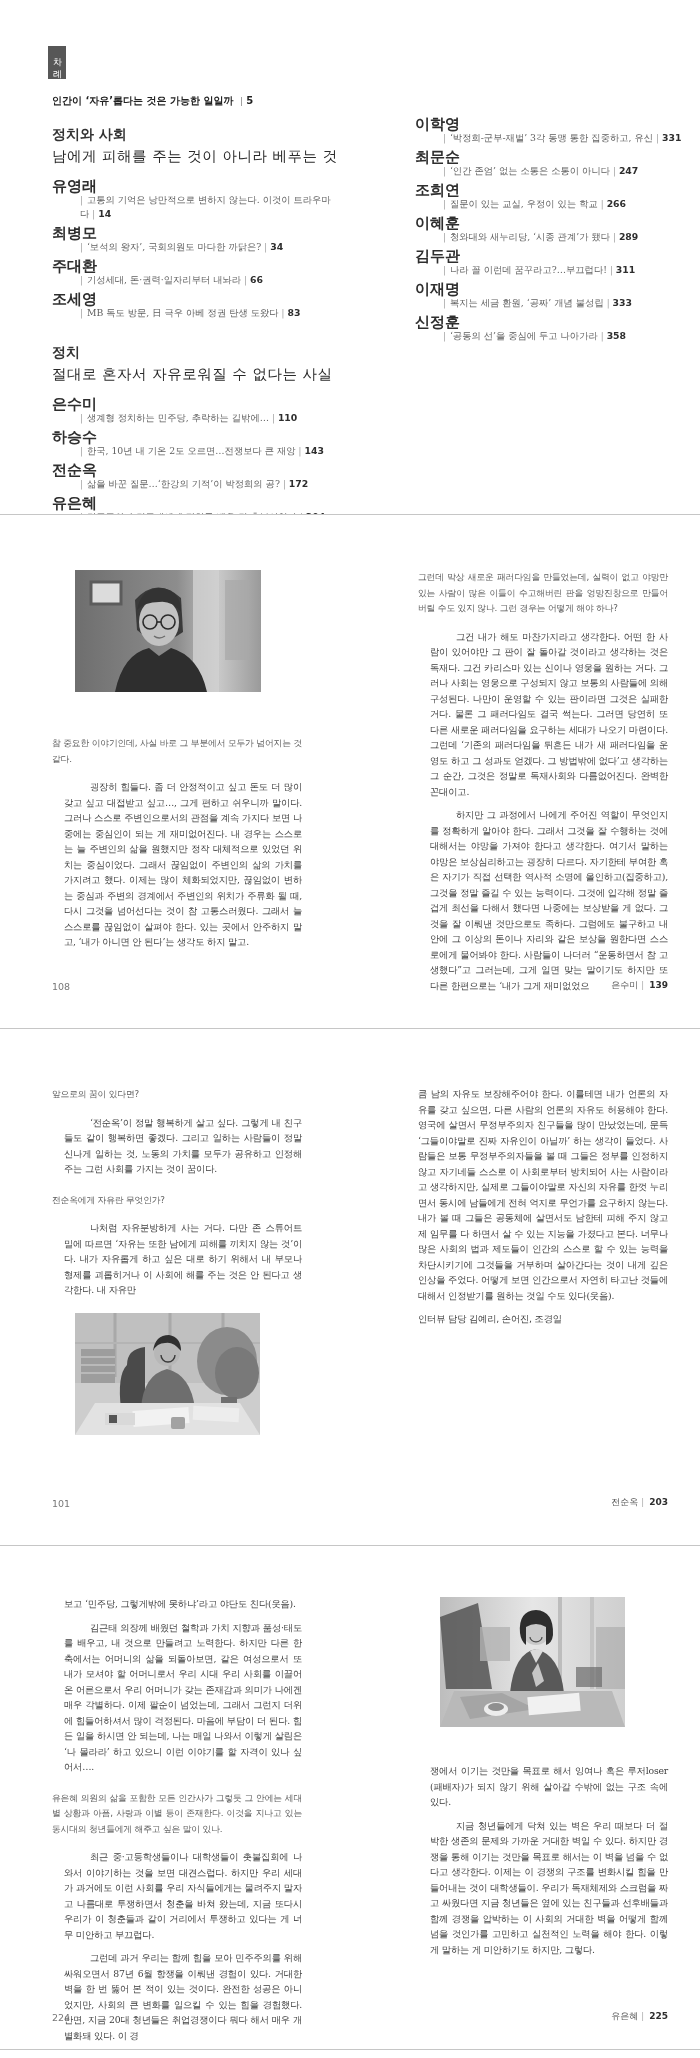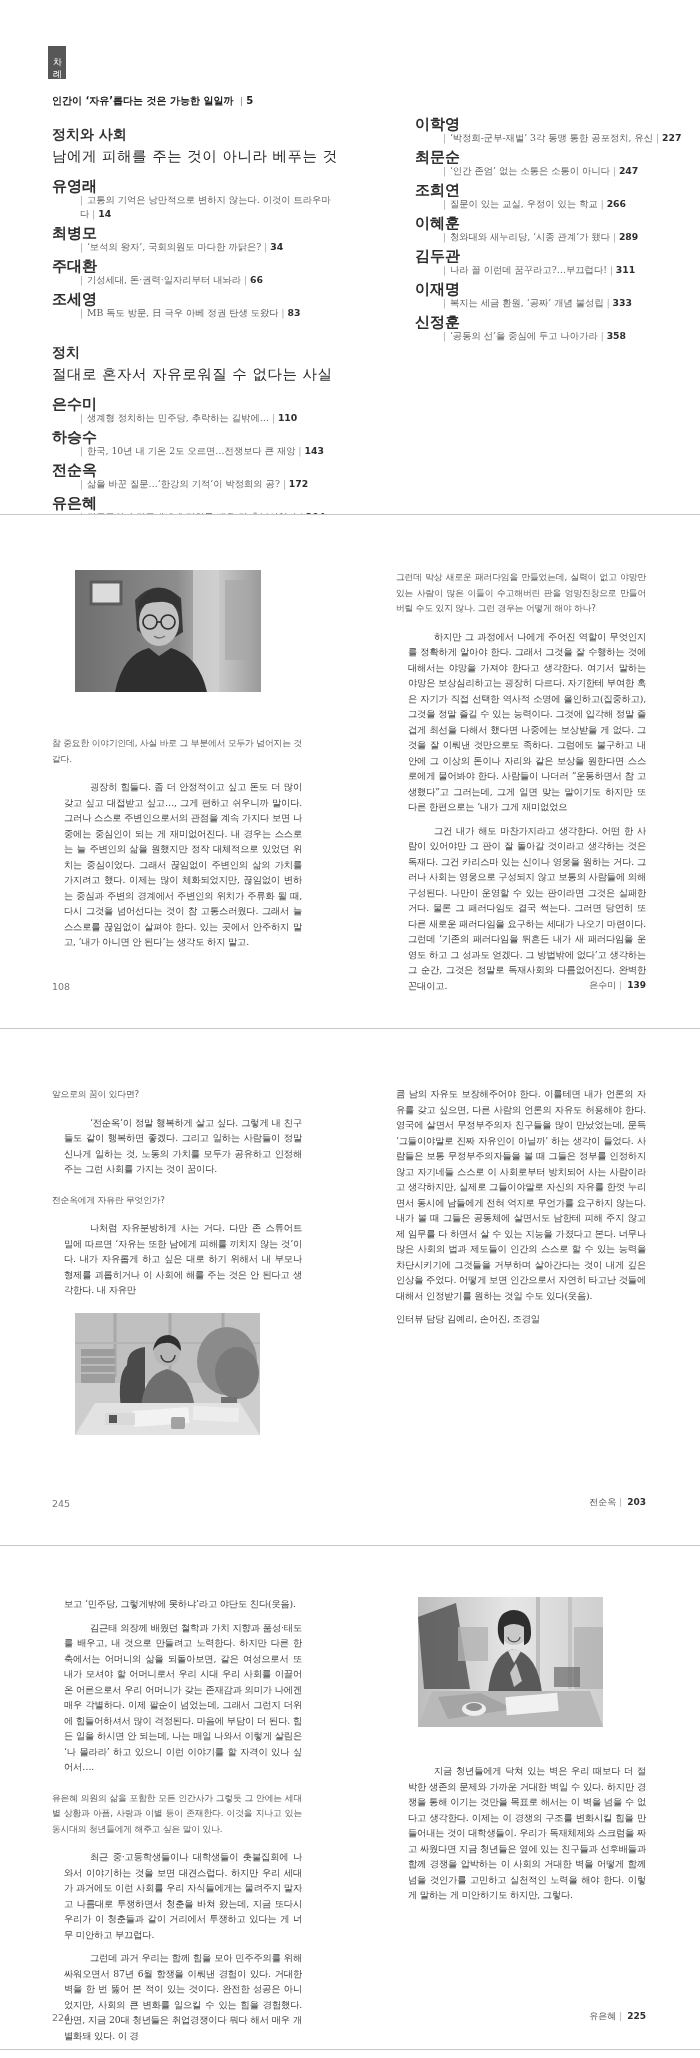--- a/index.html
+++ b/index.html
@@ -30,21 +30,21 @@
   .entry .nm{font-family:"DejaVu Sans","Liberation Sans",sans-serif;font-size:15px;
          font-weight:bold;color:#2e2e2e;line-height:13px;display:block;}
   .entry .line{display:block;margin-left:28px;font-size:9.3px;color:#5f5f5f;line-height:13px;}
   .bar{color:#9a9a9a;font-size:8.5px;margin-right:4px;}
   .bar2{color:#9a9a9a;font-size:8.5px;margin:0 3px;}
   .pg{font-family:"DejaVu Sans","Liberation Sans",sans-serif;font-weight:bold;color:#2e2e2e;}
 
   
   .pcol{position:absolute;top:0;height:100%;}
   .pcol.pl{left:52px;width:250px;}
-  .pcol.pr{left:396px;width:250px;}
+  .pcol.pr{left:418px;width:250px;}
   .photo{position:absolute;font-size:0;line-height:0;}
   .txt{position:absolute;left:0;right:0;}
   .txt p{margin:0 0 8px;text-align:justify;word-break:break-all;
          font-size:9.3px;line-height:15.5px;letter-spacing:-.2px;color:#3e3e3e;}
   .txt p.q{color:#5c5c5c;font-family:"DejaVu Sans","Liberation Sans",sans-serif;
          font-size:8.8px;margin-bottom:12px;}
   .ans{margin-left:12px;}
   .ans p{text-indent:26px;}
   .ans p.cont{text-indent:0;}
   .gap{height:8px;}
@@ -106,21 +106,21 @@
     </div>
     <div class="entry">
       <span class="nm">유은혜</span>
       <span class="line"><span class="bar">|</span><span>민주주의자 김근태에게 정치를 배운 건 축복이었다</span><span class="bar2">|</span><span class="pg">204</span></span>
     </div>
   </div>
 
   <div class="toc-right">
     <div class="entry">
       <span class="nm">이학영</span>
-      <span class="line"><span class="bar">|</span><span>‘박정희-군부-재벌’ 3각 동맹 통한 공포정치, 유신</span><span class="bar2">|</span><span class="pg">227</span></span>
+      <span class="line"><span class="bar">|</span><span>‘박정희-군부-재벌’ 3각 동맹 통한 집중하고, 유신</span><span class="bar2">|</span><span class="pg">331</span></span>
     </div>
     <div class="entry">
       <span class="nm">최문순</span>
       <span class="line"><span class="bar">|</span><span>‘인간 존엄’ 없는 소통은 소통이 아니다</span><span class="bar2">|</span><span class="pg">247</span></span>
     </div>
     <div class="entry">
       <span class="nm">조희연</span>
       <span class="line"><span class="bar">|</span><span>질문이 있는 교실, 우정이 있는 학교</span><span class="bar2">|</span><span class="pg">266</span></span>
     </div>
     <div class="entry">
@@ -173,22 +173,22 @@
       <div class="ans">
         <p>굉장히 힘들다. 좀 더 안정적이고 싶고 돈도 더 많이 갖고 싶고 대접받고 싶고…, 그게 편하고 쉬우니까 말이다. 그러나 스스로 주변인으로서의 관점을 계속 가지다 보면 나중에는 중심인이 되는 게 재미없어진다. 내 경우는 스스로는 늘 주변인의 삶을 원했지만 정작 대체적으로 있었던 위치는 중심이었다. 그래서 끊임없이 주변인의 삶의 가치를 가지려고 했다. 이제는 많이 체화되었지만, 끊임없이 변하는 중심과 주변의 경계에서 주변인의 위치가 주류화 될 때, 다시 그것을 넘어선다는 것이 참 고통스러웠다. 그래서 늘 스스로를 끊임없이 살펴야 한다. 있는 곳에서 안주하지 말고, ‘내가 아니면 안 된다’는 생각도 하지 말고.</p>
       </div>
     </div>
     <div class="pageno">108</div>
   </div>
   <div class="pcol pr">
     <div class="txt" style="top:55px;">
       <p class="q">그런데 막상 새로운 패러다임을 만들었는데, 실력이 없고 야망만 있는 사람이 많은 이들이 수고해버린 판을 엉망진창으로 만들어 버릴 수도 있지 않나. 그런 경우는 어떻게 해야 하나?</p>
       <div class="ans">
+        <p>그건 내가 해도 마찬가지라고 생각한다. 어떤 한 사람이 있어야만 그 판이 잘 돌아갈 것이라고 생각하는 것은 독재다. 그건 카리스마 있는 신이나 영웅을 원하는 거다. 그러나 사회는 영웅으로 구성되지 않고 보통의 사람들에 의해 구성된다. 나만이 운영할 수 있는 판이라면 그것은 실패한 거다. 물론 그 패러다임도 결국 썩는다. 그러면 당연히 또 다른 새로운 패러다임을 요구하는 세대가 나오기 마련이다. 그런데 ‘기존의 패러다임을 뒤흔든 내가 새 패러다임을 운영도 하고 그 성과도 얻겠다. 그 방법밖에 없다’고 생각하는 그 순간, 그것은 정말로 독재사회와 다름없어진다. 완벽한 꼰대이고.</p>
         <p>하지만 그 과정에서 나에게 주어진 역할이 무엇인지를 정확하게 알아야 한다. 그래서 그것을 잘 수행하는 것에 대해서는 야망을 가져야 한다고 생각한다. 여기서 말하는 야망은 보상심리하고는 굉장히 다르다. 자기한테 부여한 혹은 자기가 직접 선택한 역사적 소명에 올인하고(집중하고), 그것을 정말 즐길 수 있는 능력이다. 그것에 입각해 정말 즐겁게 최선을 다해서 했다면 나중에는 보상받을 게 없다. 그것을 잘 이뤄낸 것만으로도 족하다. 그럼에도 불구하고 내 안에 그 이상의 돈이나 자리와 같은 보상을 원한다면 스스로에게 물어봐야 한다. 사람들이 나더러 “운동하면서 참 고생했다”고 그러는데, 그게 일면 맞는 말이기도 하지만 또 다른 한편으로는 ‘내가 그게 재미없었으</p>
-        <p>그건 내가 해도 마찬가지라고 생각한다. 어떤 한 사람이 있어야만 그 판이 잘 돌아갈 것이라고 생각하는 것은 독재다. 그건 카리스마 있는 신이나 영웅을 원하는 거다. 그러나 사회는 영웅으로 구성되지 않고 보통의 사람들에 의해 구성된다. 나만이 운영할 수 있는 판이라면 그것은 실패한 거다. 물론 그 패러다임도 결국 썩는다. 그러면 당연히 또 다른 새로운 패러다임을 요구하는 세대가 나오기 마련이다. 그런데 ‘기존의 패러다임을 뒤흔든 내가 새 패러다임을 운영도 하고 그 성과도 얻겠다. 그 방법밖에 없다’고 생각하는 그 순간, 그것은 정말로 독재사회와 다름없어진다. 완벽한 꼰대이고.</p>
       </div>
     </div>
     <div class="pfoot"><span>은수미</span><span class="bar2">|</span><span class="pg">139</span></div>
   </div>
 </div>
 
 <div class="sec" id="sec-s2">
   <div class="pcol pl">
     <div class="txt" style="top:58px;">
       <p class="q">앞으로의 꿈이 있다면?</p>
@@ -222,21 +222,21 @@
         <path d="M86 42 a4 4 0 1 0 14 0" fill="none" stroke="#3a3a3a" stroke-width="1.4"></path>
         <path d="M66 96 Q68 62 92 56 Q116 62 120 96 Z" fill="#6e6e6e"></path>
         <path d="M0 122 L20 90 L165 90 L185 122 Z" fill="#e2e2e2"></path>
         <rect x="58" y="96" width="56" height="16" fill="#f2f2f2" transform="rotate(-4 86 104)"></rect>
         <rect x="118" y="94" width="46" height="14" fill="#ededed" transform="rotate(3 141 101)"></rect>
         <rect x="30" y="100" width="30" height="12" fill="#d9d9d9"></rect>
         <rect x="34" y="102" width="8" height="8" fill="#555"></rect>
         <rect x="96" y="104" width="14" height="12" rx="2" fill="#a2a2a2"></rect>
       </svg>
     </div>
-    <div class="pageno">245</div>
+    <div class="pageno">101</div>
   </div>
   <div class="pcol pr">
     <div class="txt" style="top:57px;">
       <div class="ans" style="margin-left:0;">
         <p class="cont">큼 남의 자유도 보장해주어야 한다. 이를테면 내가 언론의 자유를 갖고 싶으면, 다른 사람의 언론의 자유도 허용해야 한다. 영국에 살면서 무정부주의자 친구들을 많이 만났었는데, 문득 ‘그들이야말로 진짜 자유인이 아닐까’ 하는 생각이 들었다. 사람들은 보통 무정부주의자들을 볼 때 그들은 정부를 인정하지 않고 자기네들 스스로 이 사회로부터 방치되어 사는 사람이라고 생각하지만, 실제로 그들이야말로 자신의 자유를 한껏 누리면서 동시에 남들에게 전혀 억지로 무언가를 요구하지 않는다. 내가 볼 때 그들은 공동체에 살면서도 남한테 피해 주지 않고 제 임무를 다 하면서 살 수 있는 지능을 가졌다고 본다. 너무나 많은 사회의 법과 제도들이 인간의 스스로 할 수 있는 능력을 차단시키기에 그것들을 거부하며 살아간다는 것이 내게 깊은 인상을 주었다. 어떻게 보면 인간으로서 자연히 타고난 것들에 대해서 인정받기를 원하는 것일 수도 있다(웃음).</p>
       </div>
       <p class="credit">인터뷰 담당 김예리, 손어진, 조경일</p>
     </div>
     <div class="pfoot"><span>전순옥</span><span class="bar2">|</span><span class="pg">203</span></div>
   </div>
@@ -283,20 +283,21 @@
         <path d="M0 130 L14 94 L172 94 L185 130 Z" fill="#b9b9b9"></path>
         <path d="M20 100 L62 96 L96 112 L30 122 Z" fill="#a5a5a5"></path>
         <rect x="88" y="98" width="52" height="18" fill="#f1f1f1" transform="rotate(-5 114 107)"></rect>
         <ellipse cx="56" cy="112" rx="12" ry="7" fill="#ededed"></ellipse>
         <ellipse cx="56" cy="110" rx="8" ry="4" fill="#8f8f8f"></ellipse>
         <rect x="136" y="70" width="26" height="20" fill="#6b6b6b" opacity=".7"></rect>
       </svg>
     </div>
     <div class="txt" style="top:217px;">
       <div class="ans">
+        <p class="cont">쟁에서 이기는 것만을 목표로 해서 잉여나 혹은 루저loser(패배자)가 되지 않기 위해 살아갈 수밖에 없는 구조 속에 있다.</p>
         <p>지금 청년들에게 닥쳐 있는 벽은 우리 때보다 더 절박한 생존의 문제와 가까운 거대한 벽일 수 있다. 하지만 경쟁을 통해 이기는 것만을 목표로 해서는 이 벽을 넘을 수 없다고 생각한다. 이제는 이 경쟁의 구조를 변화시킬 힘을 만들어내는 것이 대학생들이. 우리가 독재체제와 스크럼을 짜고 싸웠다면 지금 청년들은 옆에 있는 친구들과 선후배들과 함께 경쟁을 압박하는 이 사회의 거대한 벽을 어떻게 함께 넘을 것인가를 고민하고 실천적인 노력을 해야 한다. 이렇게 말하는 게 미안하기도 하지만, 그렇다.</p>
       </div>
     </div>
     <div class="pfoot b26"><span>유은혜</span><span class="bar2">|</span><span class="pg">225</span></div>
   </div>
 </div>
 
 <div class="tail"></div>
 
 </body></html>

